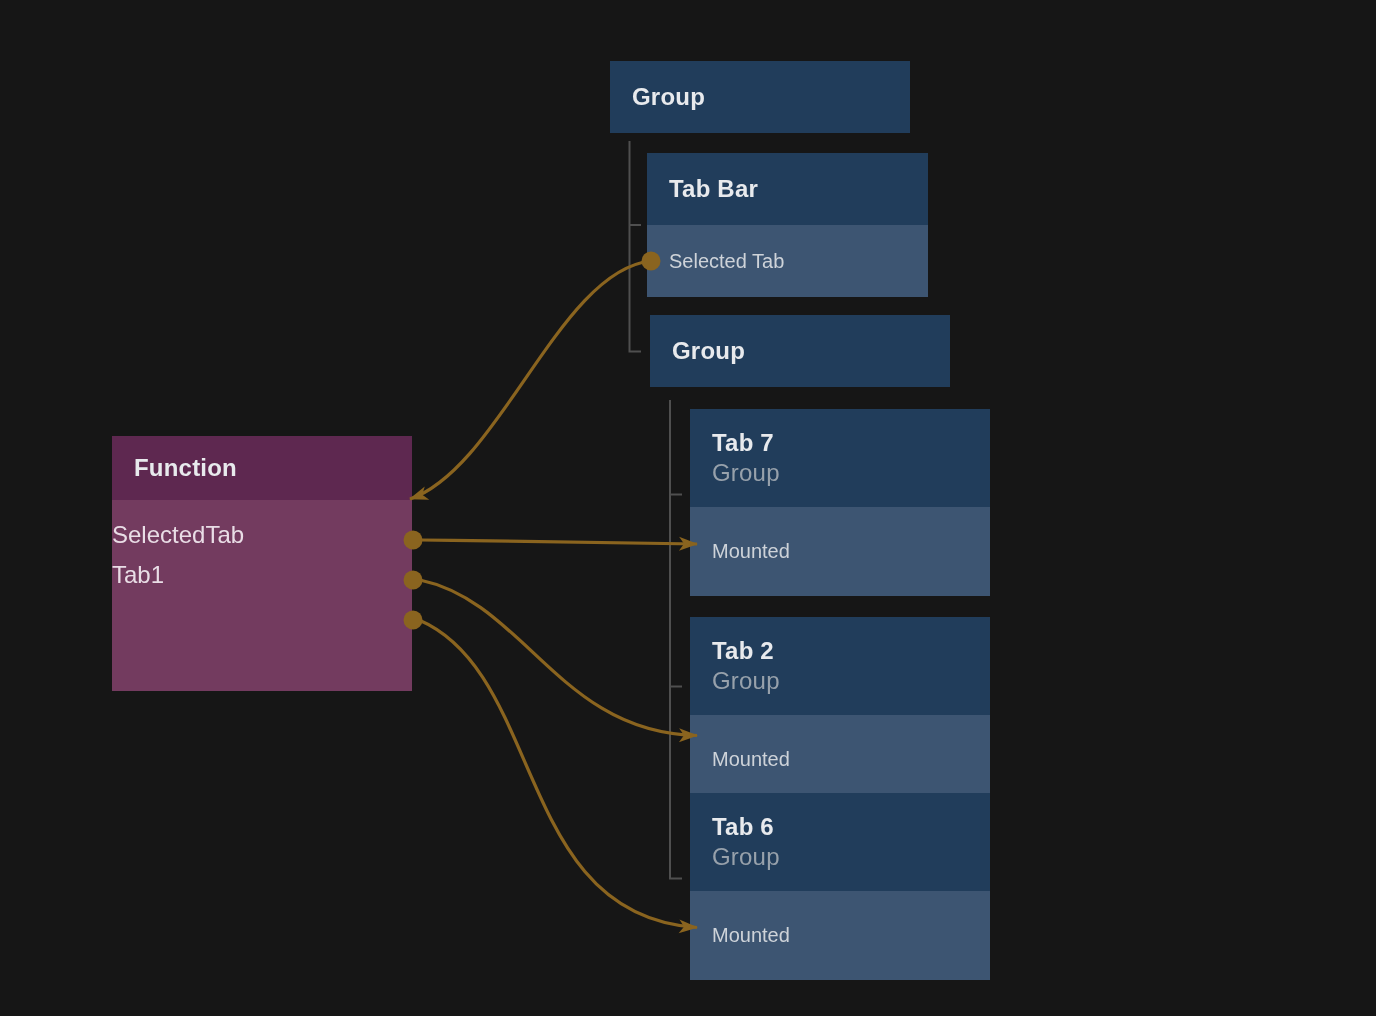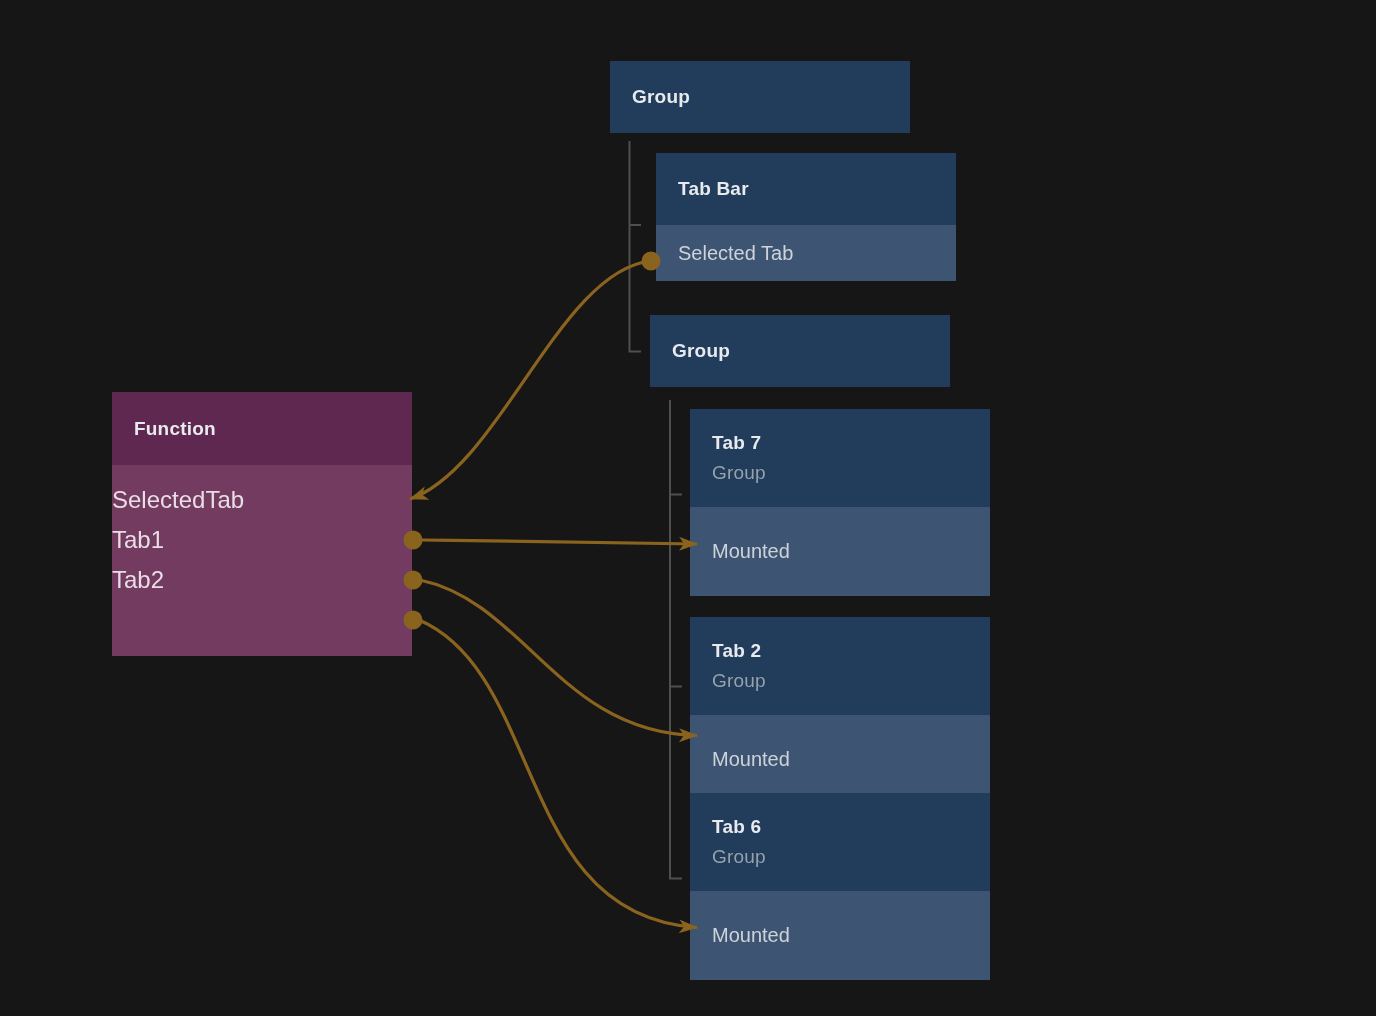--- a/index.html
+++ b/index.html
@@ -12,54 +12,54 @@
   *{margin:0;padding:0;box-sizing:border-box;}
   html,body{width:1376px;height:1016px;}
   body{
     background:var(--background);
     font-family:"Liberation Sans","DejaVu Sans",sans-serif;
     position:relative;overflow:hidden;
   }
   .node{position:absolute;width:300px;}
   .node-header{
     background:var(--node-blue-header);color:var(--title-text);
-    font-size:19px;font-weight:700;letter-spacing:.2px;
+    font-size:24px;font-weight:700;letter-spacing:.2px;
     display:flex;align-items:center;padding-left:22px;
   }
   .node-header.single{height:72px;}
   .node-header.double{height:98px;flex-direction:column;align-items:flex-start;justify-content:center;line-height:30px;}
   .node-subtitle{color:var(--subtitle-text);font-weight:400;}
   .node-row{
     background:var(--node-blue-row);color:var(--row-text);
-    font-size:20px;font-weight:400;height:56px;
+    font-size:20px;font-weight:400;height:72px;
     display:flex;align-items:center;padding-left:22px;
   }
   .node-row.tall{height:89px;}
-  .fn-node .node-header{background:var(--node-purple-header);height:73px;}
+  .fn-node .node-header{background:var(--node-purple-header);height:64px;margin-top:44px;}
   .fn-body{
     background:var(--node-purple-body);height:191px;padding-top:15px;
   }
   .fn-port{
     height:40px;line-height:40px;
     color:var(--function-label-text);font-size:24px;
   }
   #wires{position:absolute;left:0;top:0;pointer-events:none;}
   #wires path.wire{stroke:var(--wire);stroke-width:3.25;fill:none;pointer-events:stroke;}
   #wires path.tree{stroke:var(--tree-line);stroke-width:2;fill:none;}
   #wires circle.port-dot{fill:var(--wire);pointer-events:all;}
   #wires .arrow-fill{fill:var(--wire);}
 </style>
 </head>
 <body>
 
 <div class="node" style="left:610px;top:61px;">
   <div class="node-header single">Group</div>
 </div>
 
-<div class="node" style="left:656px;top:153px;">
+<div class="node" style="left:628px;top:153px;padding-left:19px;">
   <div class="node-header single">Tab Bar</div>
   <div class="node-row">Selected Tab</div>
 </div>
 
 <div class="node" style="left:650px;top:315px;">
   <div class="node-header single">Group</div>
 </div>
 
 <div class="node" style="left:690px;top:409px;">
   <div class="node-header double">
@@ -83,21 +83,20 @@
     <span class="node-subtitle">Group</span>
   </div>
   <div class="node-row tall">Mounted</div>
 </div>
 
 <div class="node fn-node" style="left:112px;top:392px;">
   <div class="node-header">Function</div>
   <div class="fn-body">
     <div class="fn-port">SelectedTab</div>
     <div class="fn-port">Tab1</div>
-    <div class="fn-port">Tab2</div>
   </div>
 </div>
 
 <svg id="wires" width="1376" height="1016" viewBox="0 0 1376 1016">
   <defs>
     <marker id="arrow" markerUnits="userSpaceOnUse" markerWidth="22" markerHeight="18" refX="19" refY="9" orient="auto">
       <path class="arrow-fill" d="M1,2 L20,9 L1,16 L6,9 Z"></path>
     </marker>
   </defs>
 

